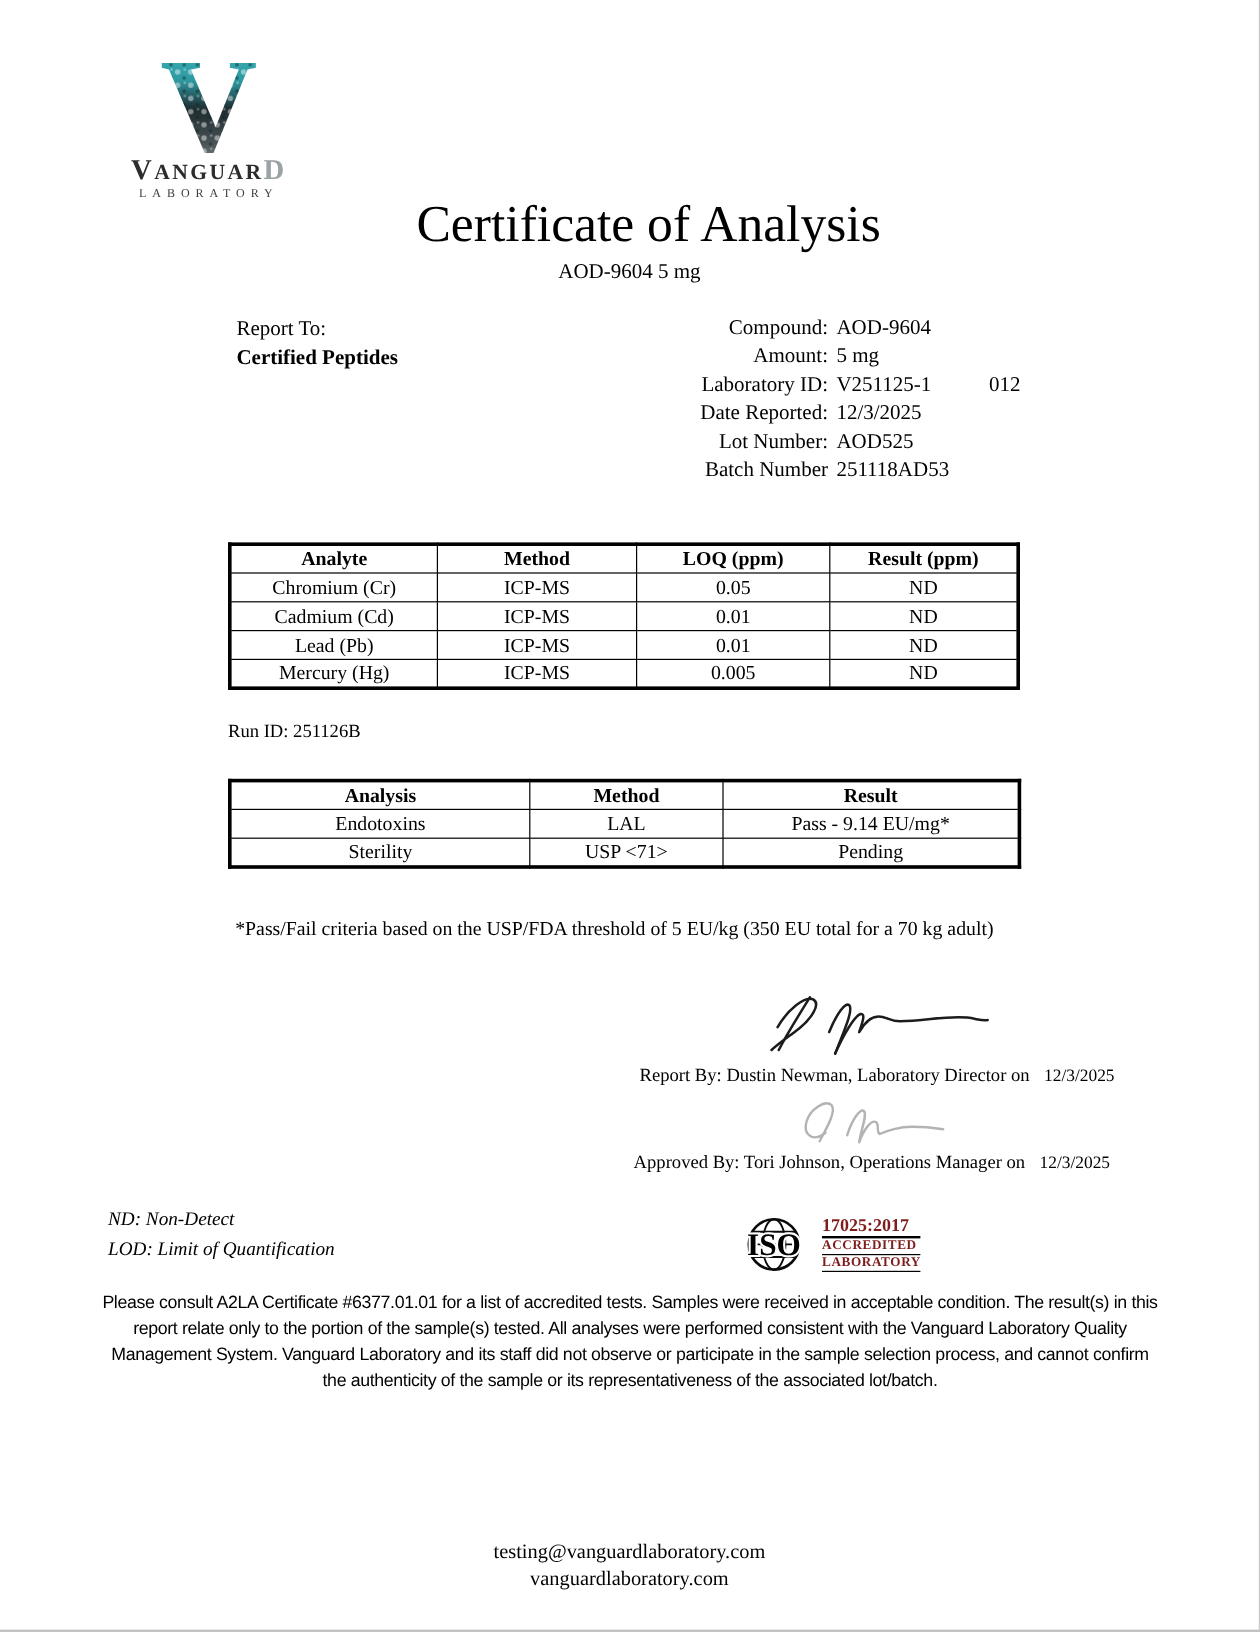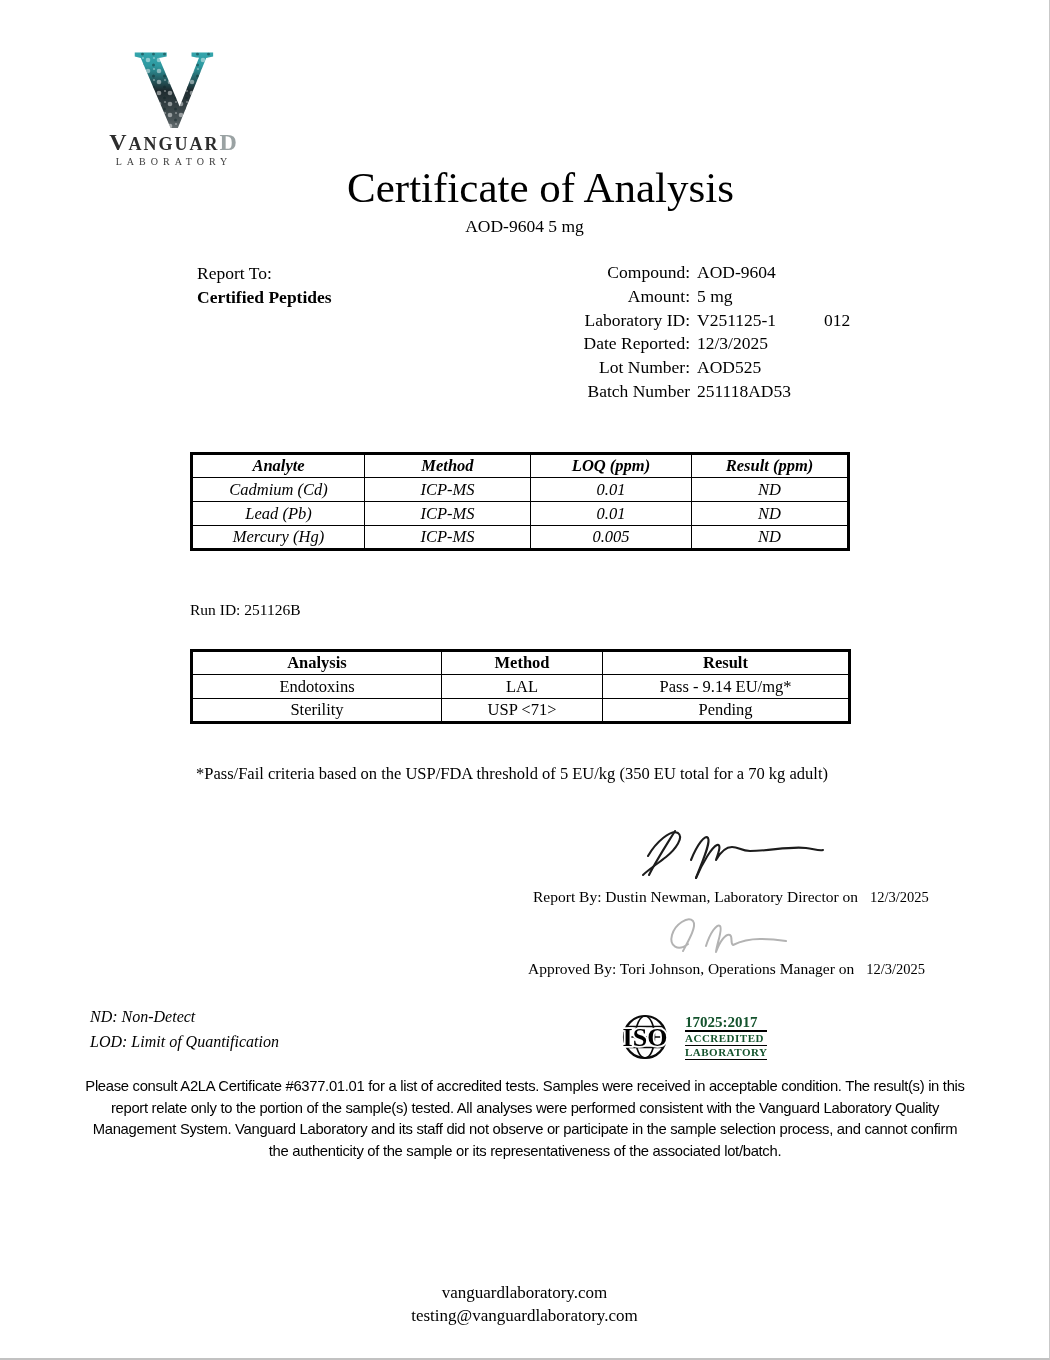--- a/index.html
+++ b/index.html
@@ -34,40 +34,40 @@
   .dval { margin-left:7px; }
   .dextra { margin-left:48px; }
 
   
   table.coatbl { position:absolute; border-collapse:collapse; table-layout:fixed;
     border:3px solid #000; font-size:16.5px; }
   table.coatbl th, table.coatbl td {
     border:1.5px solid #000; text-align:center; vertical-align:middle;
     height:24px; padding:0 2px; font-weight:normal; }
   table.coatbl th { font-weight:bold; }
-  .metals { top:452px; left:190px; width:657px;font-style:italic; }
+  .metals { top:452px; left:190px; width:657px; }
   .analysis { top:649px; left:190px; width:658px; }
   .analysis th, .analysis td { height:23px; }
 
   .runid { position:absolute; top:601px; left:190px; width:657px; text-align:left; font-size:15.5px; }
   .footnote { position:absolute; top:724px; left:196px; font-size:16.5px;margin-top:40px; }
 
   
   .sig-svg { position:absolute; }
   .sig1 { left:638px; top:818px; }
   .sig2 { left:658px; top:910px; }
   .sigline { position:absolute; font-size:15.5px; white-space:nowrap; }
   .sigline1 { left:533px; top:888px; }
   .sigline2 { left:528px; top:960px; }
   .sigdate { font-size:14.5px; margin-left:12px; }
 
   
   .notes { position:absolute; left:90px; top:1004px; font-style:italic; font-size:16px; line-height:25px; }
   .iso { position:absolute; left:621px; top:1013px; display:flex; align-items:center; gap:16px; }
-  .iso-text { font-family:"Liberation Serif", serif; color:#14532d; }
+  .iso-text { font-family:"Liberation Serif", serif; color:#7f1d1d; }
   .iso-l1 { font-size:15px; font-weight:bold; border-bottom:2px solid #000; line-height:16px; }
   .iso-l2 { font-size:11px; font-weight:bold; letter-spacing:0.5px; border-bottom:1.5px solid #000; line-height:13px; }
   .iso-l3 { font-size:11px; font-weight:bold; letter-spacing:0.5px; border-bottom:1.5px solid #000; line-height:13px; }
 
   .disclaimer { position:absolute; left:85px; top:1076px; width:880px; text-align:center;
     font-family:"Liberation Sans", sans-serif; font-size:14.8px; line-height:21.5px; letter-spacing:-0.3px; }
 
   .footer { position:absolute; left:0; top:1281px; width:100%; text-align:center; font-size:17px; line-height:23px; }
 </style>
 </head>
@@ -126,20 +126,26 @@
     <thead>
         <tr>
           <th>Analyte</th>
           <th>Method</th>
           <th>LOQ (ppm)</th>
           <th>Result (ppm)</th>
         </tr>
       </thead>
     <tbody>
         <tr>
+          <td>Chromium (Cr)</td>
+          <td>ICP-MS</td>
+          <td>0.05</td>
+          <td>ND</td>
+        </tr>
+        <tr>
           <td>Cadmium (Cd)</td>
           <td>ICP-MS</td>
           <td>0.01</td>
           <td>ND</td>
         </tr>
         <tr>
           <td>Lead (Pb)</td>
           <td>ICP-MS</td>
           <td>0.01</td>
           <td>ND</td>
@@ -221,17 +227,17 @@
     <div class="iso-text">
       <div class="iso-l1">17025:2017</div>
       <div class="iso-l2">ACCREDITED</div>
       <div class="iso-l3">LABORATORY</div>
     </div>
   </div>
 
   <div class="disclaimer">Please consult A2LA Certificate #6377.01.01 for a list of accredited tests. Samples were received in acceptable condition. The result(s) in this report relate only to the portion of the sample(s) tested. All analyses were performed consistent with the Vanguard Laboratory Quality Management System. Vanguard Laboratory and its staff did not observe or participate in the sample selection process, and cannot confirm the authenticity of the sample or its representativeness of the associated lot/batch.</div>
 
   <div class="footer">
+    <div>testing@vanguardlaboratory.com</div>
     <div>vanguardlaboratory.com</div>
-    <div>testing@vanguardlaboratory.com</div>
   </div>
 
 </div>
 
 </body></html>

